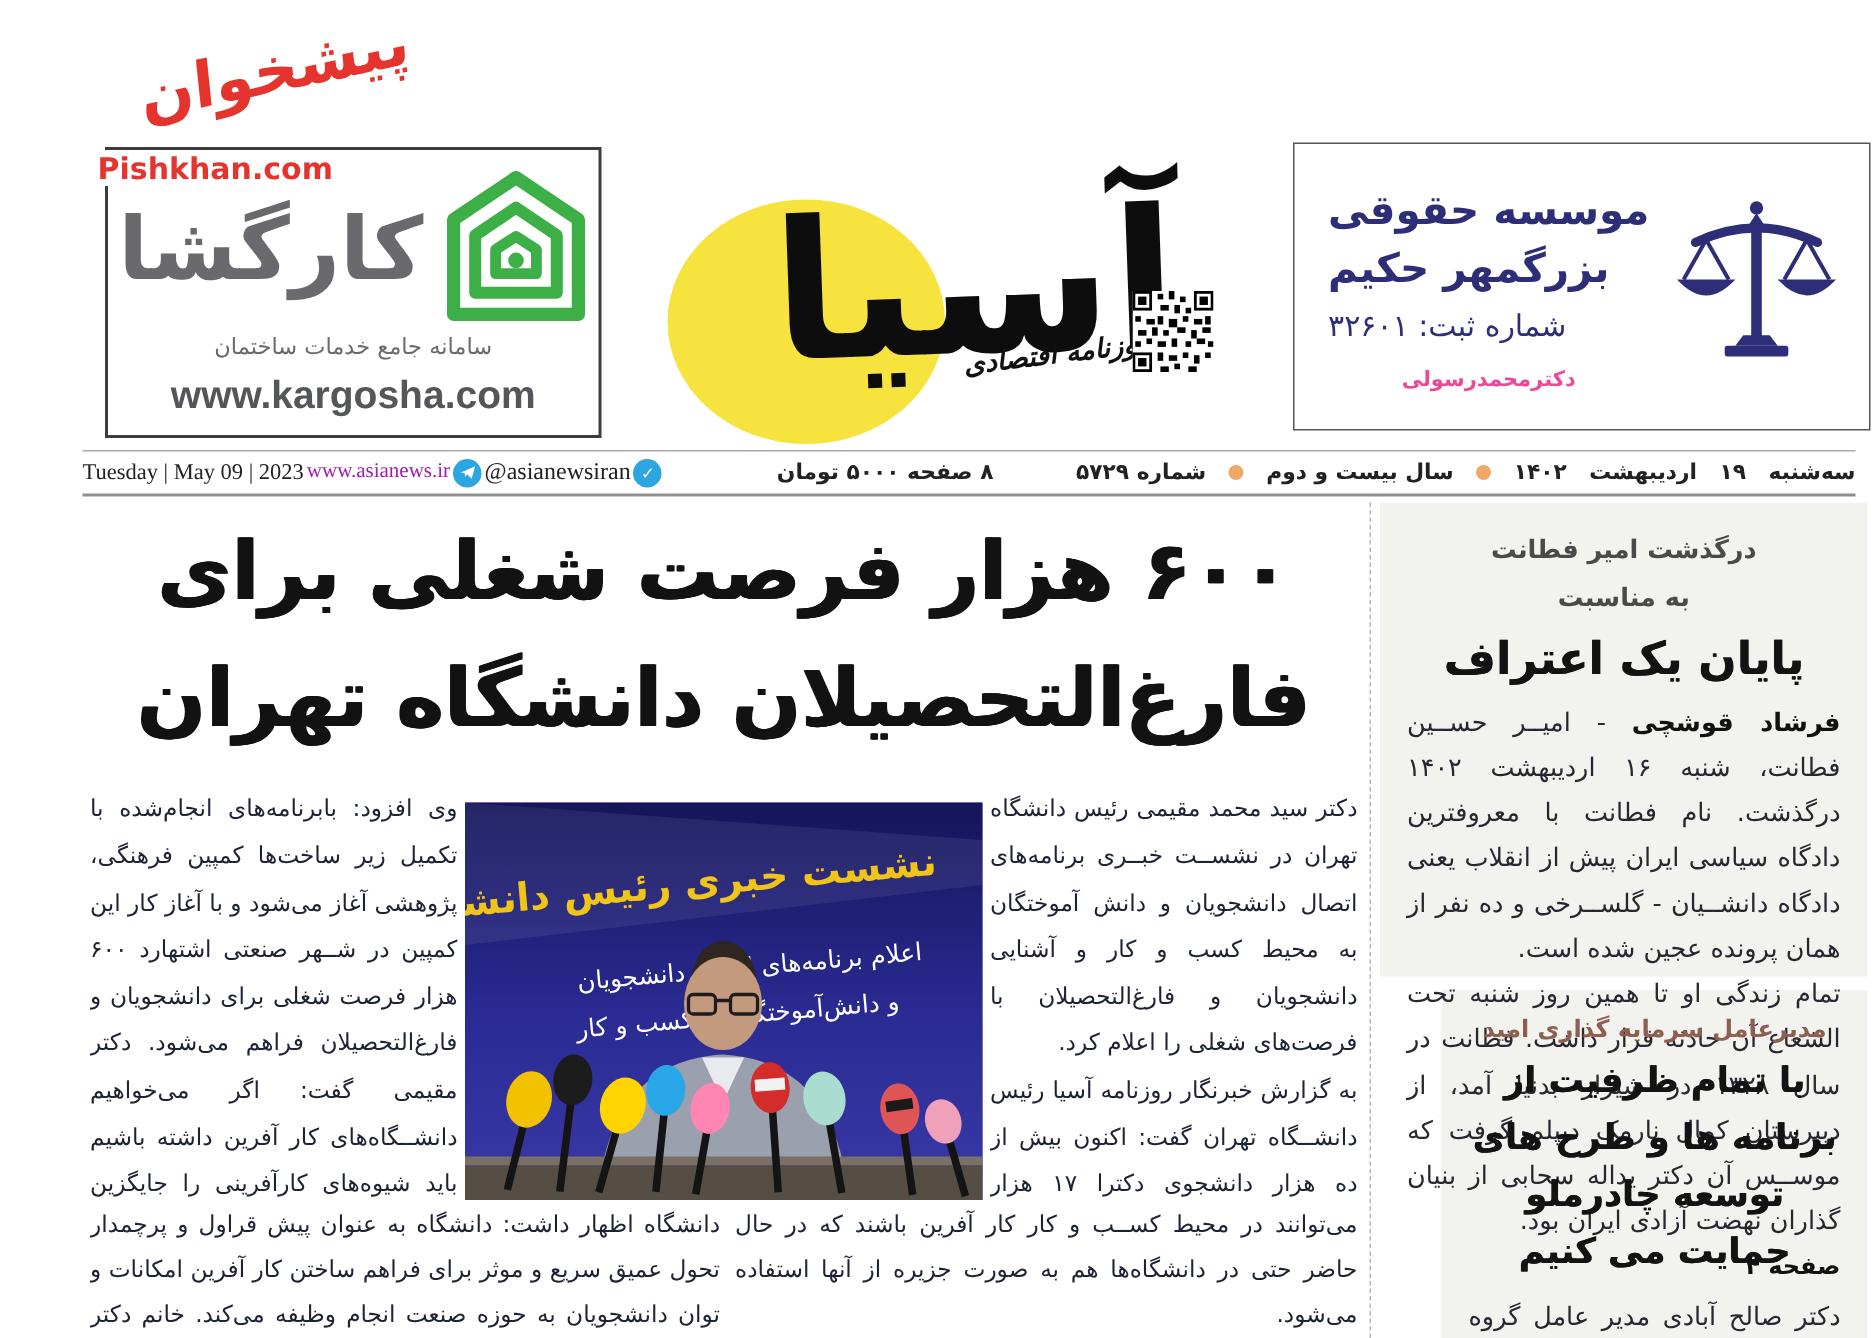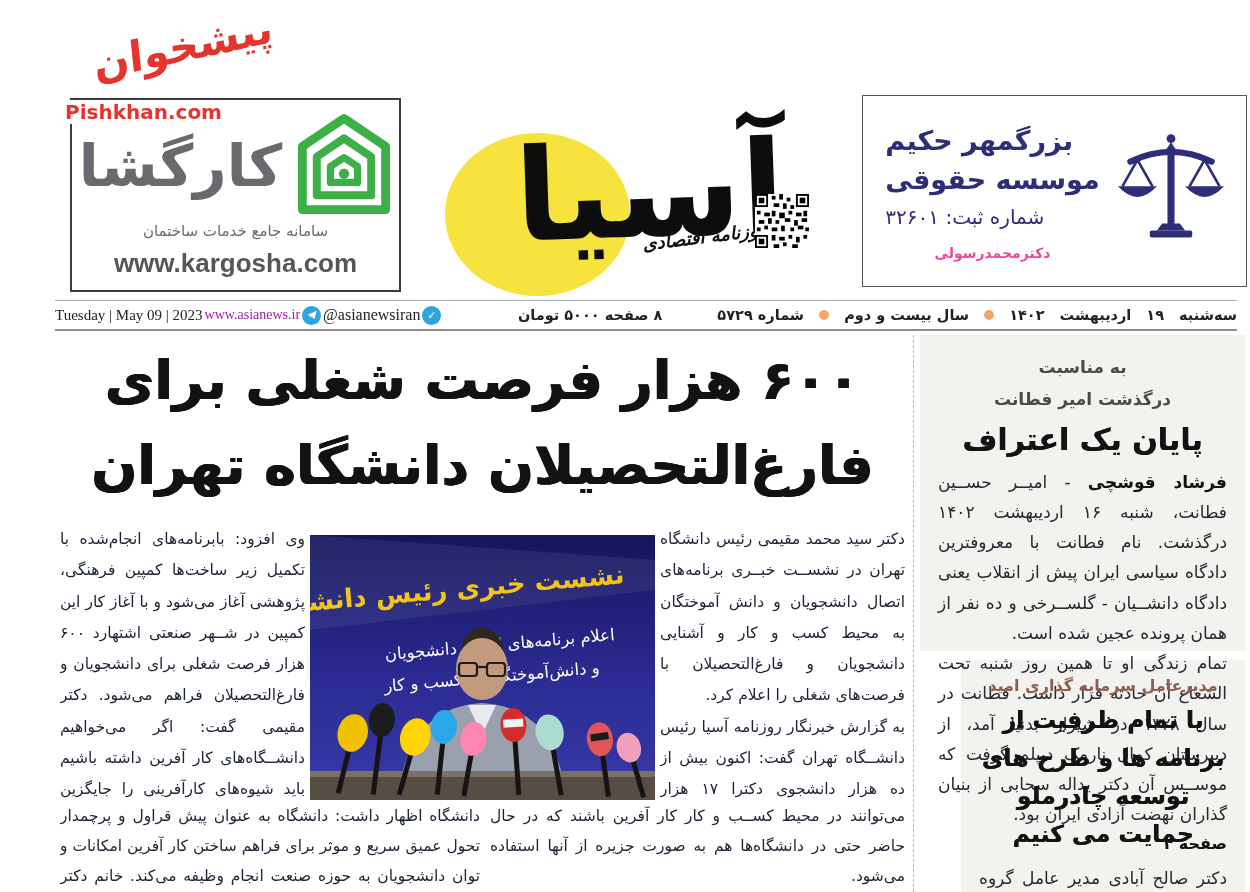--- a/index.html
+++ b/index.html
@@ -161,22 +161,22 @@
         <rect x="56" y="20" width="8" height="88"></rect>
         <path d="M22 32 L5 62 M22 32 L39 62" stroke="#2e2d77" stroke-width="3" fill="none"></path>
         <path d="M0 62 Q22 86 44 62 Z"></path>
         <path d="M98 32 L81 62 M98 32 L115 62" stroke="#2e2d77" stroke-width="3" fill="none"></path>
         <path d="M76 62 Q98 86 120 62 Z"></path>
         <path d="M50 104 L70 104 L76 112 L44 112 Z"></path>
         <rect x="36" y="112" width="48" height="8" rx="2"></rect>
       </svg>
     </span>
     <div class="legal-text">
+      <span class="legal-line">موسسه حقوقی</span>
       <span class="legal-line">بزرگمهر حکیم</span>
-      <span class="legal-line">موسسه حقوقی</span>
       <span class="legal-reg">شماره ثبت: ۳۲۶۰۱</span>
       <span class="legal-doctor">دکترمحمدرسولی</span>
     </div>
   </div>
 
   <div class="datebar">
     <div class="datebar-left">
       <span class="greg">Tuesday | May 09 | 2023</span>
       <span class="site">www.asianews.ir</span>
       <span class="badge">
@@ -279,22 +279,22 @@
         <g transform="rotate(-16 322 220)">
             <rect x="319" y="220" width="5" height="44" fill="#141414"></rect>
             <ellipse cx="321" cy="212" rx="12" ry="15" fill="#f0a0b8"></ellipse>
           </g>
       </g>
     </svg>
   </div>
 
   <div class="sidebar">
     <div class="side-box side-box1">
+      <div class="side-kicker">درگذشت امیر فطانت</div>
       <div class="side-kicker">به مناسبت</div>
-      <div class="side-kicker">درگذشت امیر فطانت</div>
       <div class="side-title">پایان یک اعتراف</div>
       <div class="side-body"><b class="side-author">فرشاد قوشچی</b><span> - امیــر حســین فطانت، شنبه ۱۶ اردیبهشت ۱۴۰۲ درگذشت. نام فطانت با معروفترین دادگاه سیاسی ایران پیش از انقلاب یعنی دادگاه دانشــیان - گلســرخی و ده نفر از همان پرونده عجین شده است.
 تمام زندگی او تا همین روز شنبه تحت الشعاع آن حادثه قرار داشت. فطانت در سال ۱۳۲۸ در شیراز بدنیا آمد، از دبیرستان کمال نارمک دیپلم گرفت که موســس آن دکتر یداله سحابی از بنیان گذاران نهضت آزادی ایران بود.</span></div>
       <div class="side-pageref">صفحه ۴</div>
     </div>
     <div class="side-box side-box2">
       <div class="omid-kicker">مدیرعامل سرمایه گذاری امید</div>
       <div class="omid-title">با تمام ظرفیت از برنامه ها و طرح های توسعه چادرملو حمایت می کنیم</div>
       <div class="side-body">دکتر صالح آبادی مدیر عامل گروه ســرمایه گذاری امید پس از بازدیــد ۲ روزه از مجتمــع های معدنی و صنعتی چادرملو و آشــنایی با فعالیت های گســترده این شرکت و طرح های در دست اقدام، در جمع مدیران چادرملو گفت: تلاشهای صادقانه و پیگیر مدیران و کارکنان این شرکت ستودنی است.</div>
     </div>

